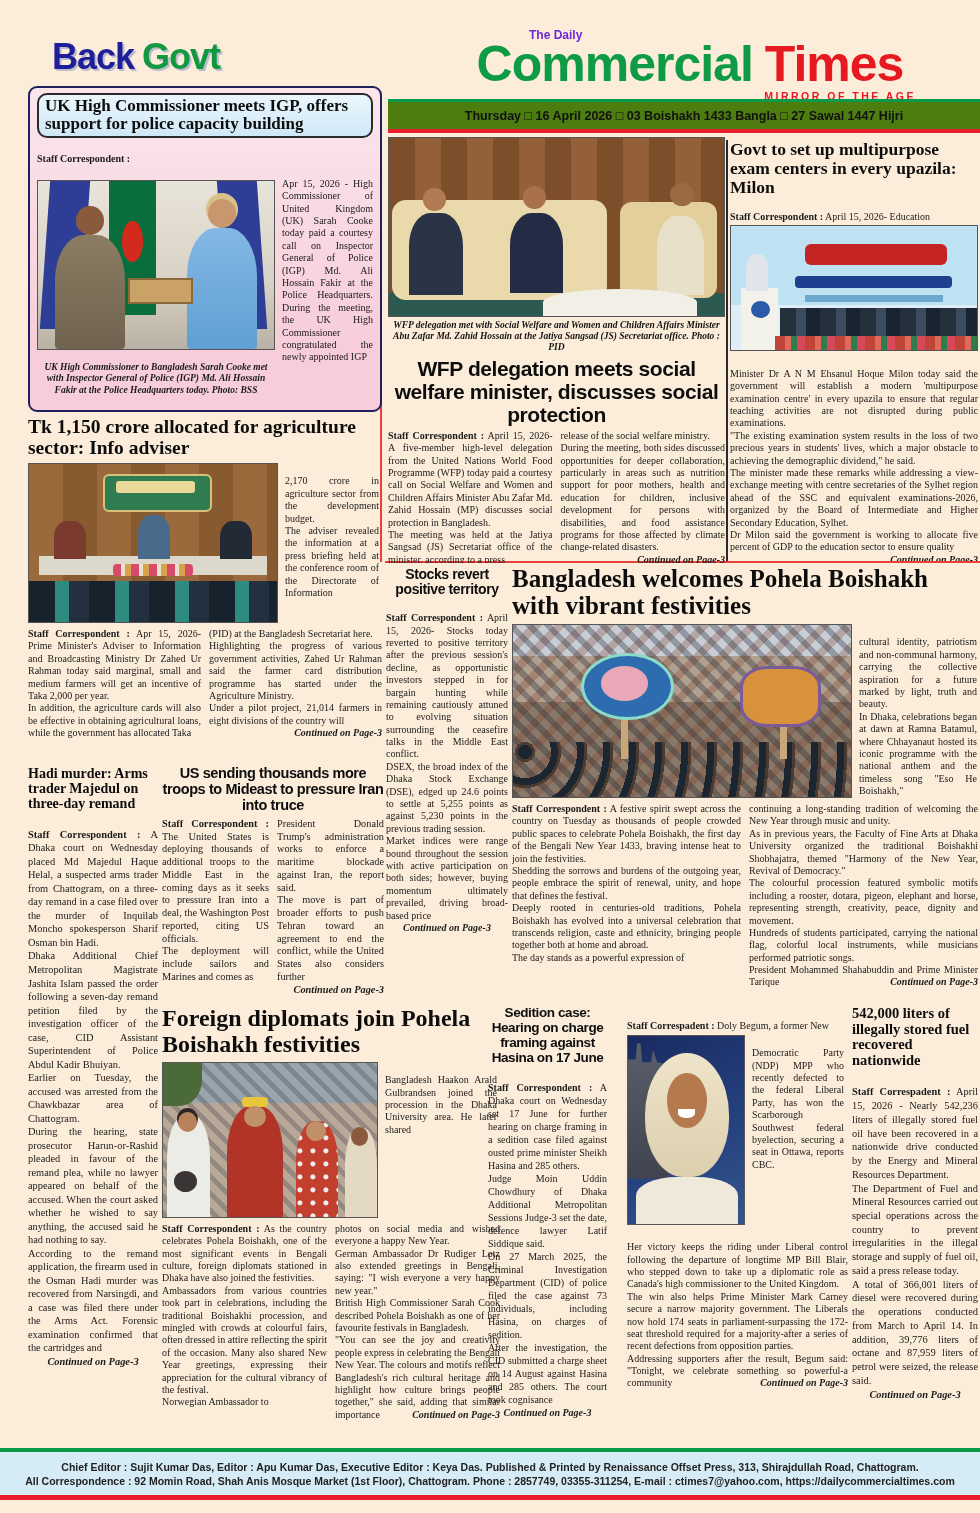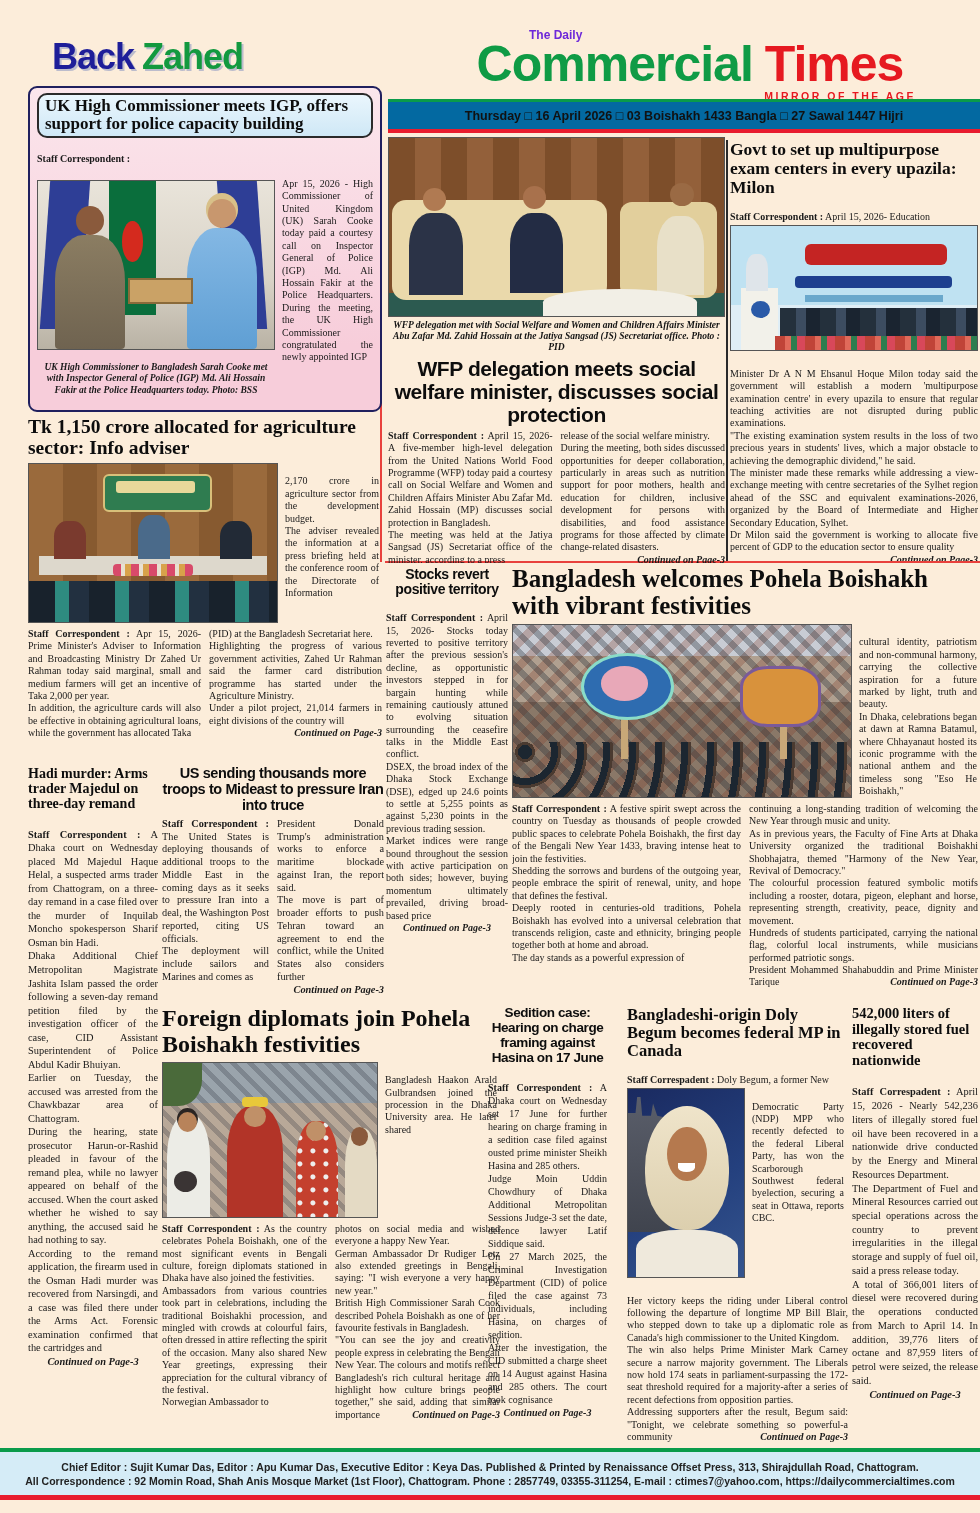--- a/index.html
+++ b/index.html
@@ -25,21 +25,21 @@
   .bp-back{color:#1e1e99;}
   .bp-page{color:#12993f;margin-left:8px;}
   .masthead{position:absolute;left:400px;top:26px;width:580px;height:78px;}
   .daily{position:absolute;left:129px;top:2px;font-family:"Liberation Sans",sans-serif;font-weight:bold;font-size:12px;color:#6d28d9;}
   .mast-big{position:absolute;left:0;right:0;top:13px;text-align:center;
             font-family:"Liberation Sans",sans-serif;font-weight:bold;font-size:50px;line-height:1;letter-spacing:-1px;}
   .m-com{color:#0f9b45;}
   .m-times{color:#e61920;margin-left:12px;}
   .tagline{position:absolute;right:64px;top:64px;font-family:"Liberation Sans",sans-serif;
            font-weight:bold;font-size:10.5px;color:#e61920;letter-spacing:2.5px;}
-  .datebar{position:absolute;left:388px;top:99px;width:592px;height:27px;background:#0369a1;
+  .datebar{position:absolute;left:388px;top:99px;width:592px;height:27px;background:#4d7c0f;
            border-top:3px solid #0a9b4a;border-bottom:4px solid #e81c2e;
            font-family:"Liberation Sans",sans-serif;font-weight:bold;font-size:12.5px;color:#111;
            display:flex;align-items:center;justify-content:center;}
   .vrule-red{position:absolute;left:380px;top:128px;width:2px;height:434px;background:#e8413c;}
   .vrule-dark{position:absolute;left:726px;top:140px;width:2px;height:421px;background:#2a2a2a;}
   .hrule-red{position:absolute;left:385px;top:561px;width:595px;height:2px;background:#e8413c;}
   
   .uk-box{left:28px;top:86px;width:354px;height:326px;border:2px solid #20205e;border-radius:9px;
           background:linear-gradient(180deg,#fbe6ec 0%,#f7cdda 80%);padding:5px 7px;box-sizing:border-box;}
   .uk-headbox{border:2px solid #2a2a2a;border-radius:10px;background:linear-gradient(180deg,#eaf6fd,#cfe8f6);
@@ -122,21 +122,21 @@
   .ph-doly .face{left:34%;top:20%;width:34%;height:29%;background:#b5794e;border-radius:50%;}
   .ph-doly .smile{left:43%;top:39%;width:15%;height:5%;background:#fff;border-radius:0 0 50% 50%;}
   .ph-doly .coat{left:7%;bottom:0;width:88%;height:25%;background:#efe9dc;border-radius:40% 40% 0 0;}
 </style>
 </head>
 <body>
 
 <div class="page">
 
   <div class="backpage">
-    <span class="bp-back">Back</span><span class="bp-page">Zahed</span>
+    <span class="bp-back">Back</span><span class="bp-page">Govt</span>
   </div>
   <div class="masthead">
     <div class="daily">The Daily</div>
     <div class="mast-big">
       <span class="m-com">Commercial</span><span class="m-times">Times</span>
     </div>
     <div class="tagline">MIRROR OF THE AGE</div>
   </div>
   <div class="datebar">
     <span>Thursday  □ 16 April 2026    □ 03 Boishakh 1433 Bangla    □ 27 Sawal 1447 Hijri</span>
@@ -340,21 +340,20 @@
     <div class="body" style="margin-top:3px;line-height:1.3">
       <span class="byline">Staff Correspondent :</span> <span>A Dhaka court on Wednesday set 17 June for further hearing on charge framing in a sedition case filed against ousted prime minister Sheikh Hasina and 285 others.
 Judge Moin Uddin Chowdhury of Dhaka Additional Metropolitan Sessions Judge-3 set the date, defence lawyer Latif Siddique said.
 On 27 March 2025, the Criminal Investigation Department (CID) of police filed the case against 73 individuals, including Hasina, on charges of sedition.
 After the investigation, the CID submitted a charge sheet on 14 August against Hasina and 285 others. The court took cognisance</span>
       <div class="contline">Continued on Page-3</div>
     </div>
   </div>
 
   <div class="blk" style="left:627px;top:1006px;width:221px;height:452px">
-    <div class="h-serif" style="font-size:16.5px">Bangladeshi-origin Doly Begum becomes federal MP in Canada</div>
     <div class="body" style="margin:2px 0">
       <span class="byline">Staff Correspadent :</span> <span>Doly Begum, a former New</span>
     </div>
     <div class="row">
       <div class="ph ph-doly" style="width:116px;height:188px;flex:none">
         <div class="bldg"></div>
         <div class="hijab"></div>
         <div class="face"></div>
         <div class="smile"></div>
         <div class="coat"></div>

